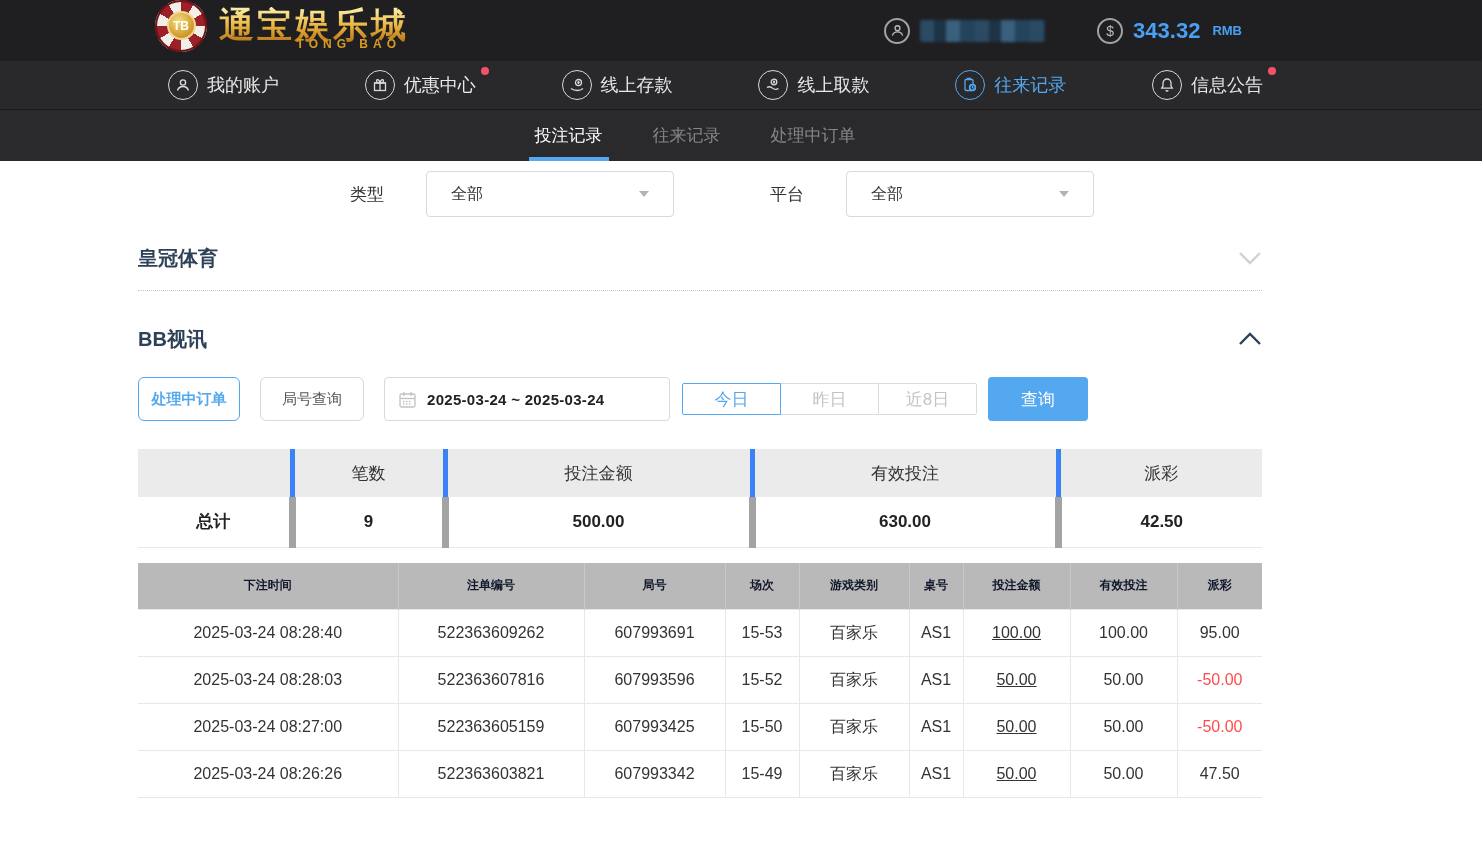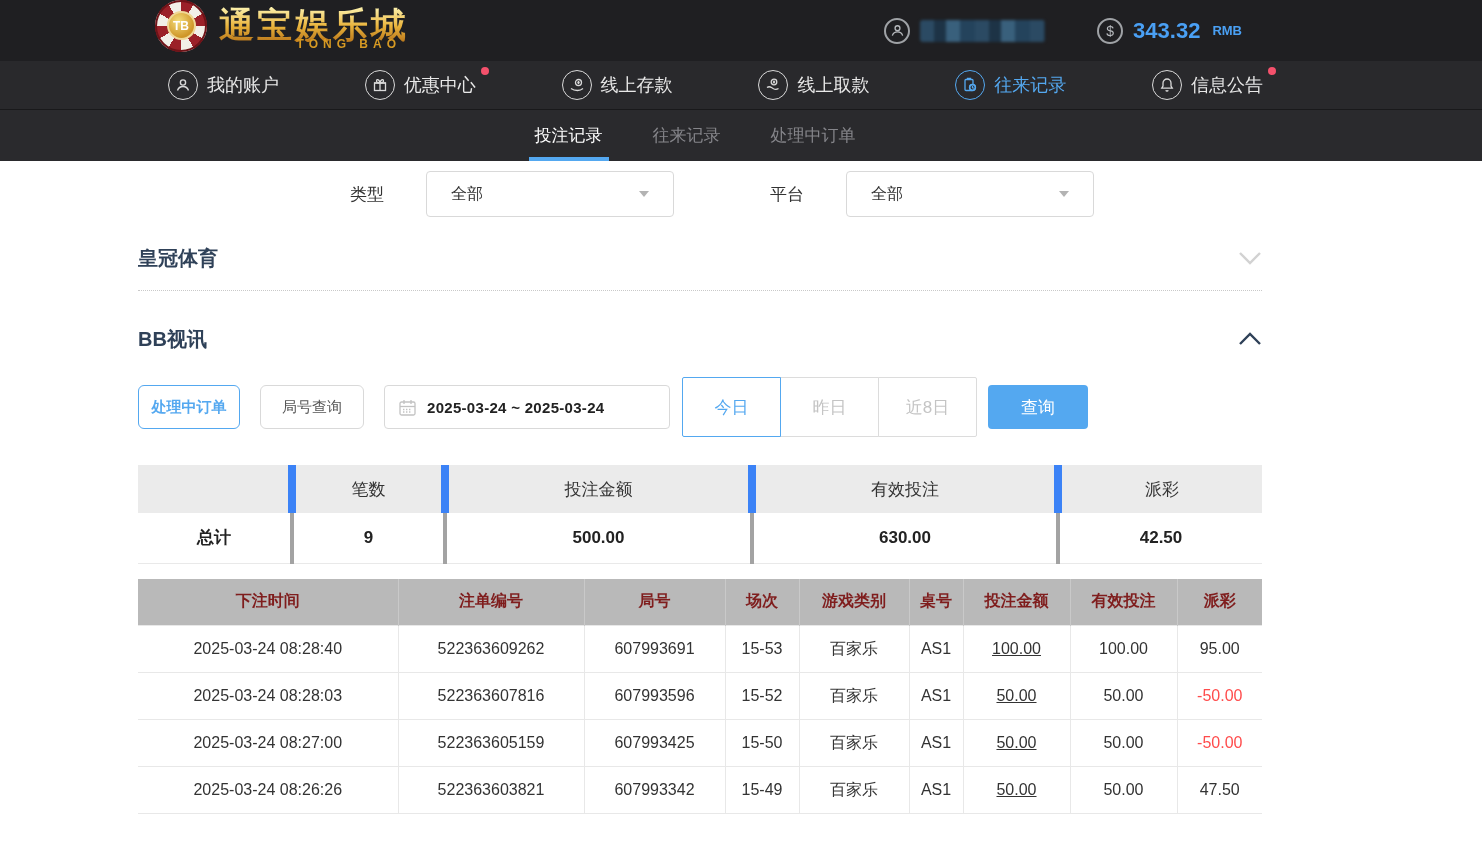--- a/index.html
+++ b/index.html
@@ -80,43 +80,43 @@
     justify-content:center; cursor:pointer; }
   .btn-date { width:102px; border:1px solid #54a8f0; border-radius:6px;
     color:#54a8f0; font-size:15px; font-weight:bold; }
   .btn-round { width:104px; border:1px solid #d9d9d9; border-radius:6px;
     color:#555; font-size:15px; margin-left:20px; }
   .date-input { margin-left:20px; width:286px; height:44px; border:1px solid #d9d9d9;
     border-radius:4px; display:flex; align-items:center; gap:10px; padding:0 13px;
     cursor:pointer; }
   .date-text { font-size:15px; font-weight:bold; color:#222; letter-spacing:0.3px; }
   .seg-group { display:flex; margin-left:12px; }
-  .seg { width:99px; height:60px; background:#fff; border:1px solid #dcdcdc;
+  .seg { width:99px; height:32px; background:#fff; border:1px solid #dcdcdc;
     display:grid; place-items:center; font-size:17px; color:#c4c4c4;
     margin-left:-1px; cursor:pointer; }
   .seg.first { margin-left:0; border:1px solid #54a8f0; color:#54a8f0; z-index:2;
     border-radius:2px 0 0 2px; }
   .seg.last { border-radius:0 2px 2px 0; }
   .btn-search { margin-left:11px; width:100px; border:none; border-radius:4px;
     background:#54a8f0; color:#fff; font-size:17px; }
 
   
   table { border-collapse:collapse; table-layout:fixed; }
   .summary-table { margin-top:28px; width:1124px; }
   .summary-table th { background:#ebebeb; height:48px; font-size:17px; font-weight:400;
-    color:#333; text-align:center; border-right:8px solid #3b82f6; }
+    color:#333; text-align:center; border-right:5px solid #3b82f6; }
   .summary-table th:last-child { border-right:none; }
   .summary-table td { height:50px; background:#fff; text-align:center; font-size:17px;
-    font-weight:bold; color:#222; border-right:4px solid #a3a3a3;
+    font-weight:bold; color:#222; border-right:7px solid #a3a3a3;
     border-bottom:1px solid #e9e9e9; }
   .summary-table td:last-child { border-right:none; }
 
   
   .bet-table { margin-top:15px; width:1124px; }
-  .bet-table th { background:#b9b9b9; color:#7f1d1d; font-weight:bold; font-size:16px;
+  .bet-table th { background:#b9b9b9; color:#0f172a; font-weight:bold; font-size:12px;
     height:47px; text-align:center; border-right:1px solid #c9c9c9; }
   .bet-table th:last-child { border-right:none; }
   .bet-table td { height:47px; text-align:center; font-size:16px; color:#333;
     border:1px solid #e8e8e8; background:#fff; }
   .bet-table td:first-child { border-left:none; }
   .bet-table td:last-child { border-right:none; }
   .amount-link { color:#57a9f1; text-decoration:underline; cursor:pointer; }
   .payout.neg { color:#ff4c4c; }
 </style>
 </head>

